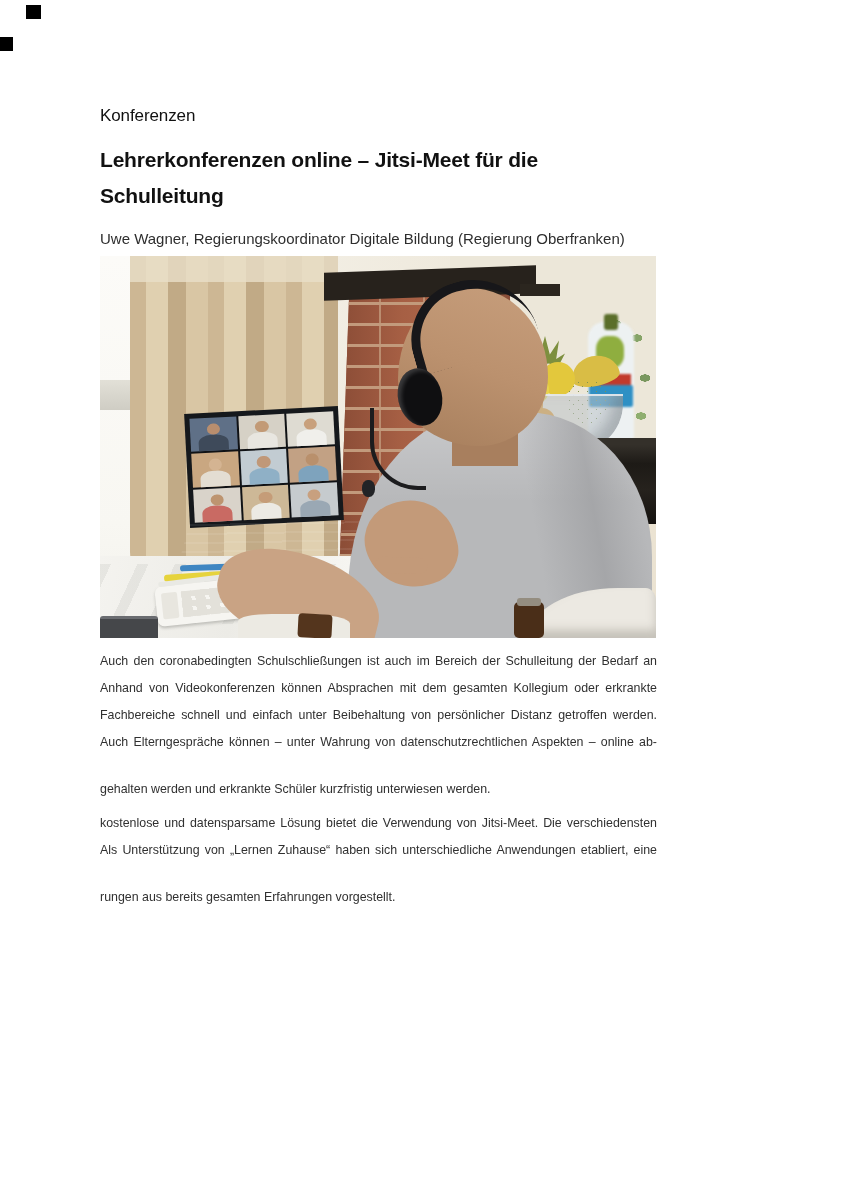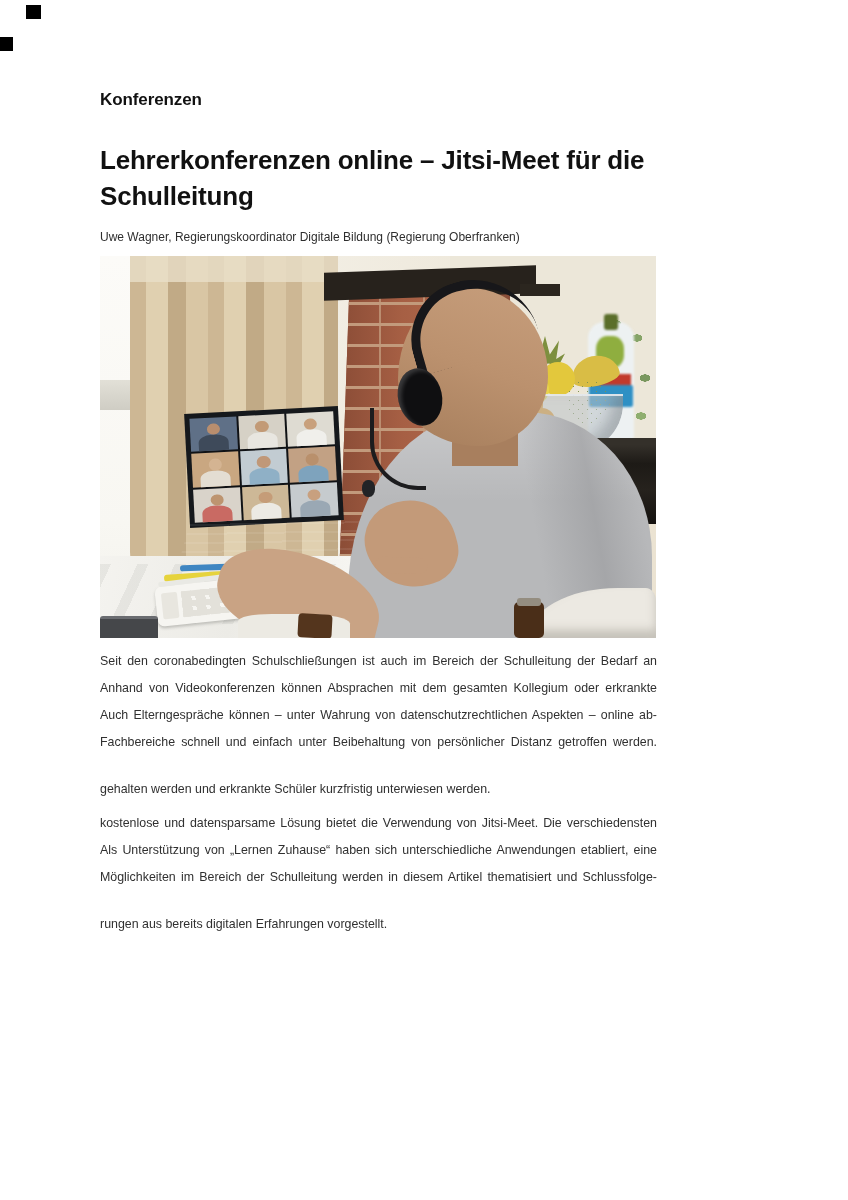--- a/index.html
+++ b/index.html
@@ -6,24 +6,24 @@
   body{width:848px;height:1200px;position:relative;overflow:hidden;
        font-family:"Liberation Sans",sans-serif;color:#2e2e2e;}
   .abs{position:absolute;}
 
   
   .mark{position:absolute;background:#000;}
   #mark-a{left:26px;top:5px;width:15px;height:14px;}
   #mark-b{left:0px;top:37px;width:13px;height:14px;}
 
   
-  #kicker{left:100px;top:90px;font-size:17px;font-weight:bold;color:#111;letter-spacing:-0.1px;}
-  #title{left:100px;top:142px;width:562px;font-size:26px;font-weight:bold;color:#111;
+  #kicker{left:100px;top:106px;font-size:17px;font-weight:normal;color:#111;letter-spacing:-0.1px;}
+  #title{left:100px;top:142px;width:562px;font-size:21px;font-weight:bold;color:#111;
          line-height:36px;letter-spacing:-0.2px;}
-  #author{left:100px;top:230px;font-size:12px;color:#2e2e2e;}
+  #author{left:100px;top:230px;font-size:15px;color:#2e2e2e;}
   .para{left:100px;width:557px;font-size:12.4px;line-height:27px;color:#303030;}
   #para1{top:648px;}
   #para2{top:810px;}
   .pline{text-align:justify;text-align-last:justify;white-space:normal;}
   .pline.last{text-align-last:left;margin-top:20px;}
 
   
   #photo{left:100px;top:256px;width:556px;height:382px;overflow:hidden;
          background:linear-gradient(90deg,#f7f5ef 0%,#f0ebdf 55%,#ebe3d2 100%);}
   #photo .abs{position:absolute;}
@@ -267,24 +267,23 @@
   <div id="armL" class="abs"></div>
   <div id="handR" class="abs"></div>
 
   <div id="chairL" class="abs"></div>
   <div id="chairR" class="abs"></div>
   <div id="postL" class="abs"></div>
   <div id="postR" class="abs"></div>
 </div>
 
 <div id="para1" class="abs para">
-    <div class="pline">Seit den coronabedingten Schulschließungen ist auch im Bereich der Schulleitung der Bedarf an</div>
+    <div class="pline">Auch den coronabedingten Schulschließungen ist auch im Bereich der Schulleitung der Bedarf an</div>
     <div class="pline">Anhand von Videokonferenzen können Absprachen mit dem gesamten Kollegium oder erkrankte</div>
+    <div class="pline">Fachbereiche schnell und einfach unter Beibehaltung von persönlicher Distanz getroffen werden.</div>
     <div class="pline">Auch Elterngespräche können – unter Wahrung von datenschutzrechtlichen Aspekten – online ab-</div>
-    <div class="pline">Fachbereiche schnell und einfach unter Beibehaltung von persönlicher Distanz getroffen werden.</div>
     <div class="pline last">gehalten werden und erkrankte Schüler kurzfristig unterwiesen werden.</div>
   </div>
 <div id="para2" class="abs para">
     <div class="pline">kostenlose und datensparsame Lösung bietet die Verwendung von Jitsi-Meet. Die verschiedensten</div>
     <div class="pline">Als Unterstützung von „Lernen Zuhause“ haben sich unterschiedliche Anwendungen etabliert, eine</div>
-    <div class="pline">Möglichkeiten im Bereich der Schulleitung werden in diesem Artikel thematisiert und Schlussfolge-</div>
-    <div class="pline last">rungen aus bereits digitalen Erfahrungen vorgestellt.</div>
+    <div class="pline last">rungen aus bereits gesamten Erfahrungen vorgestellt.</div>
   </div>
 
 </body></html>

